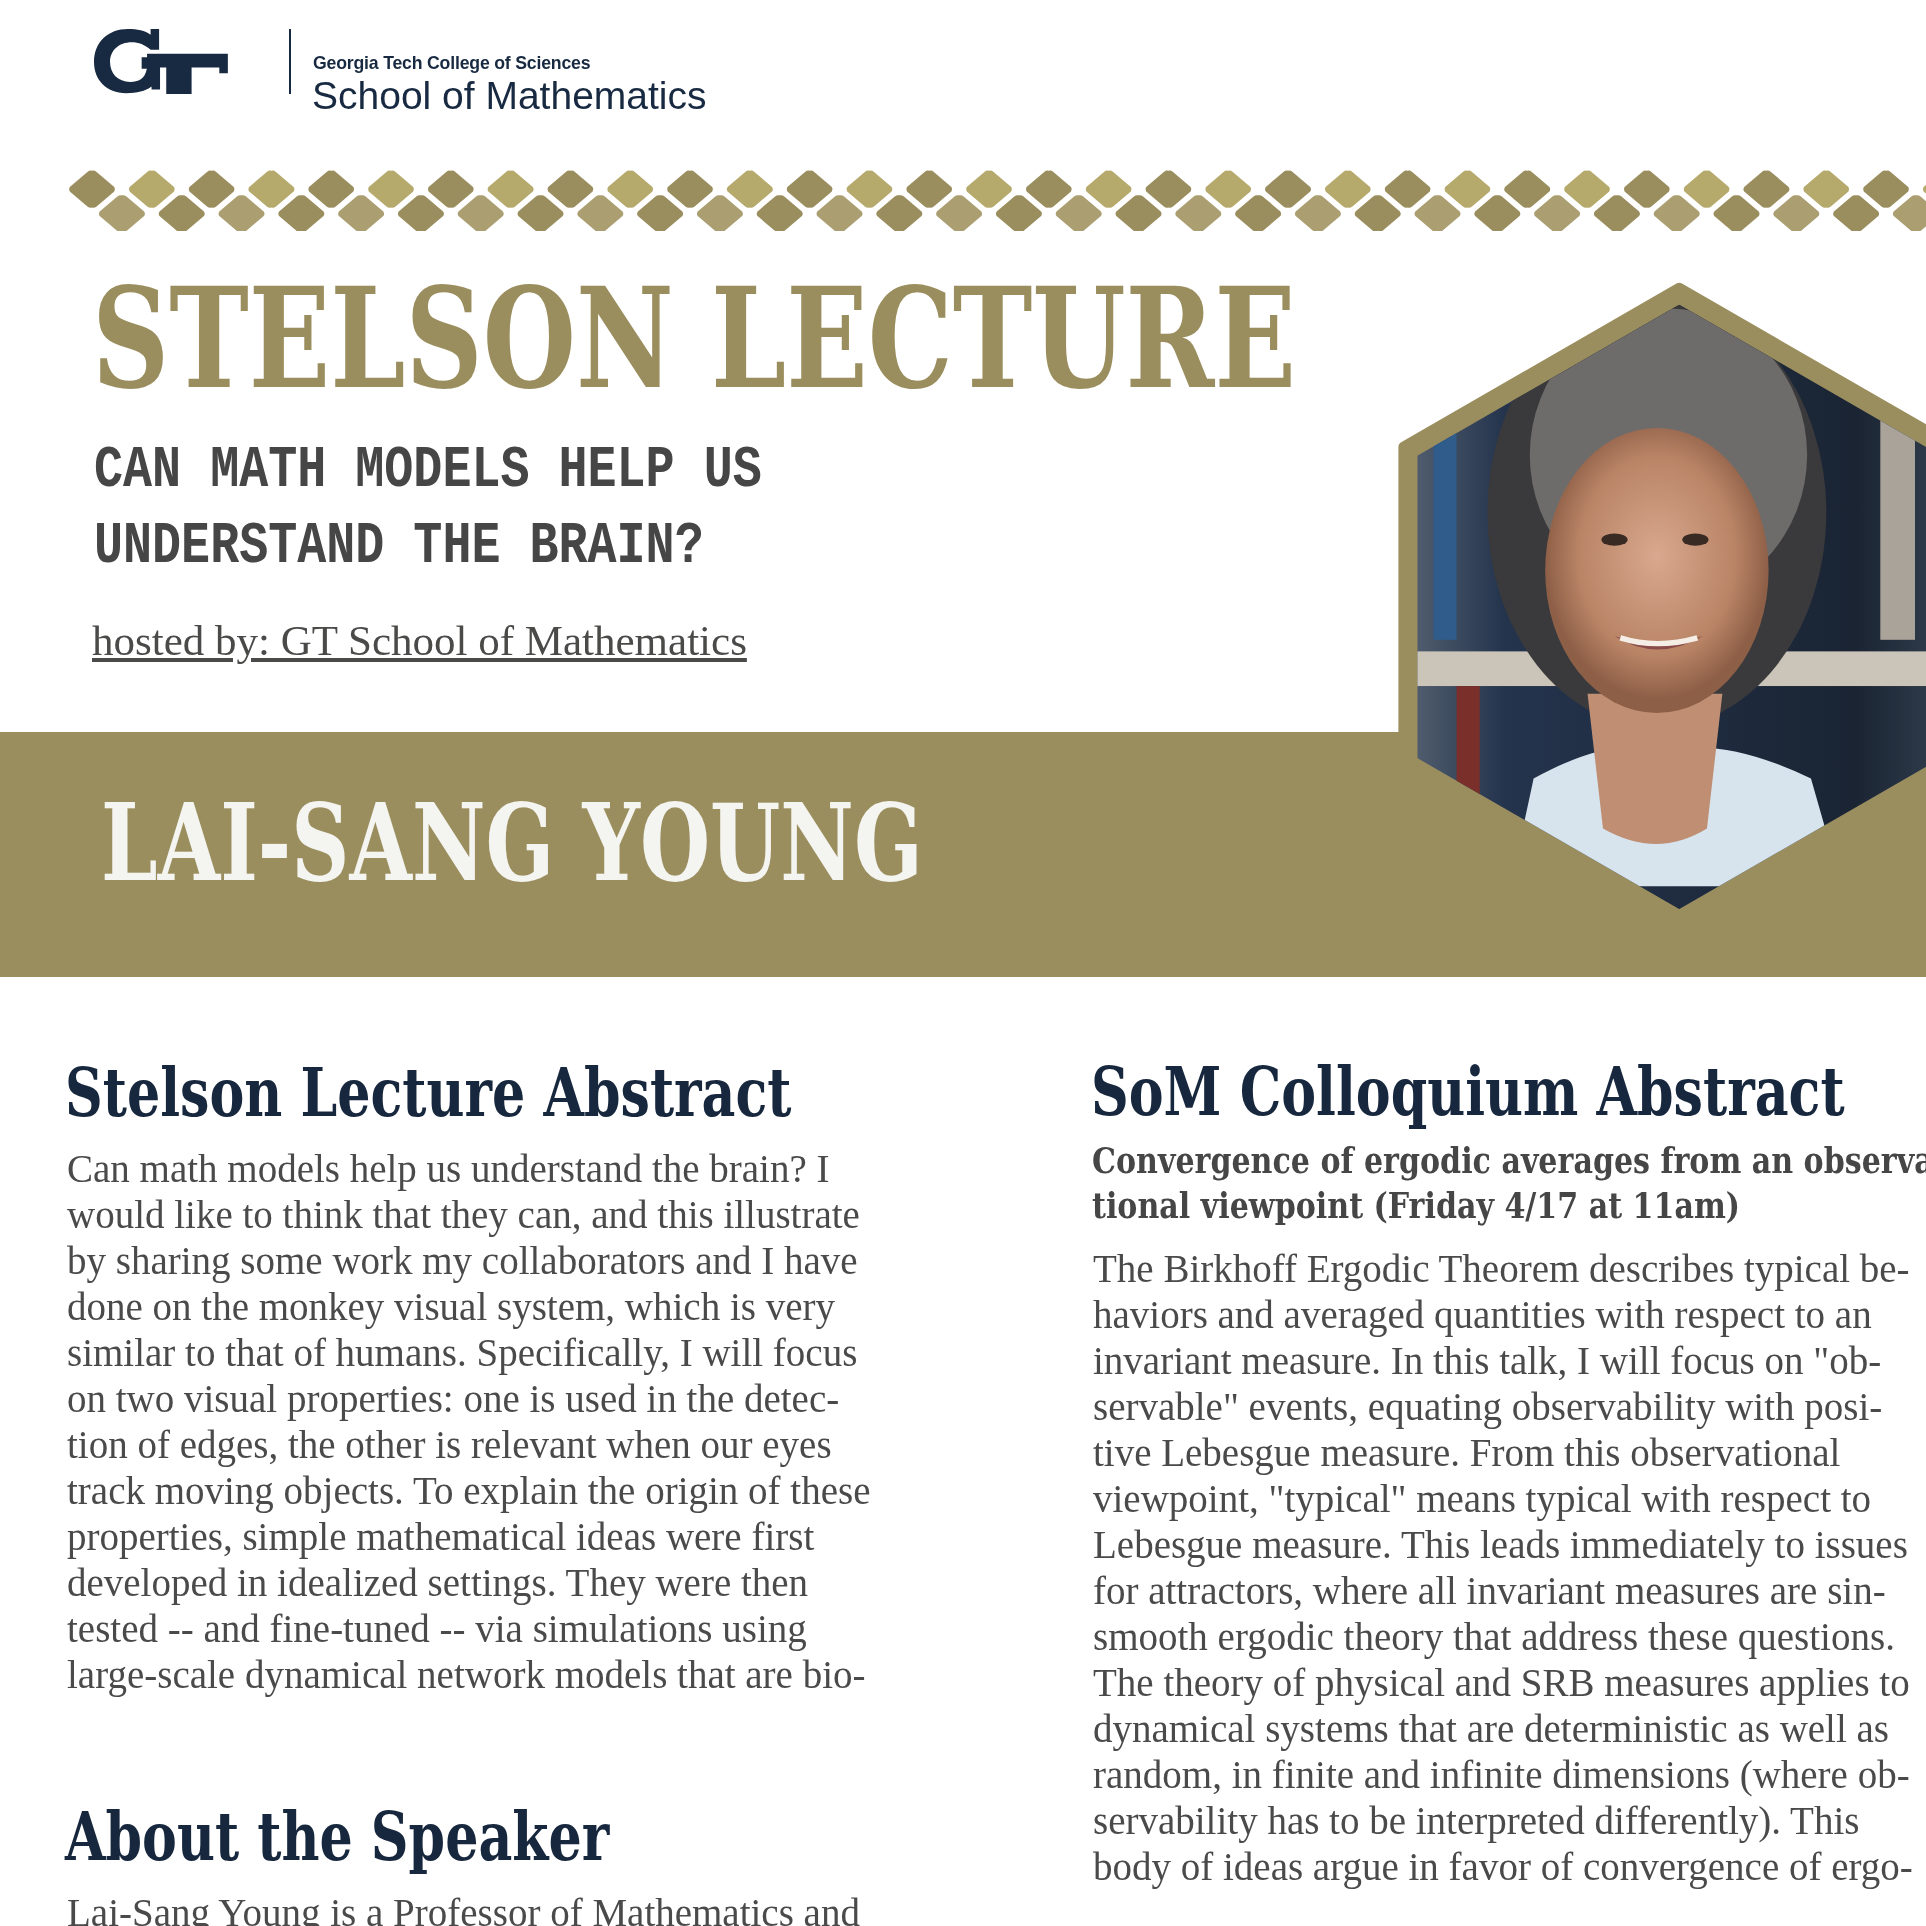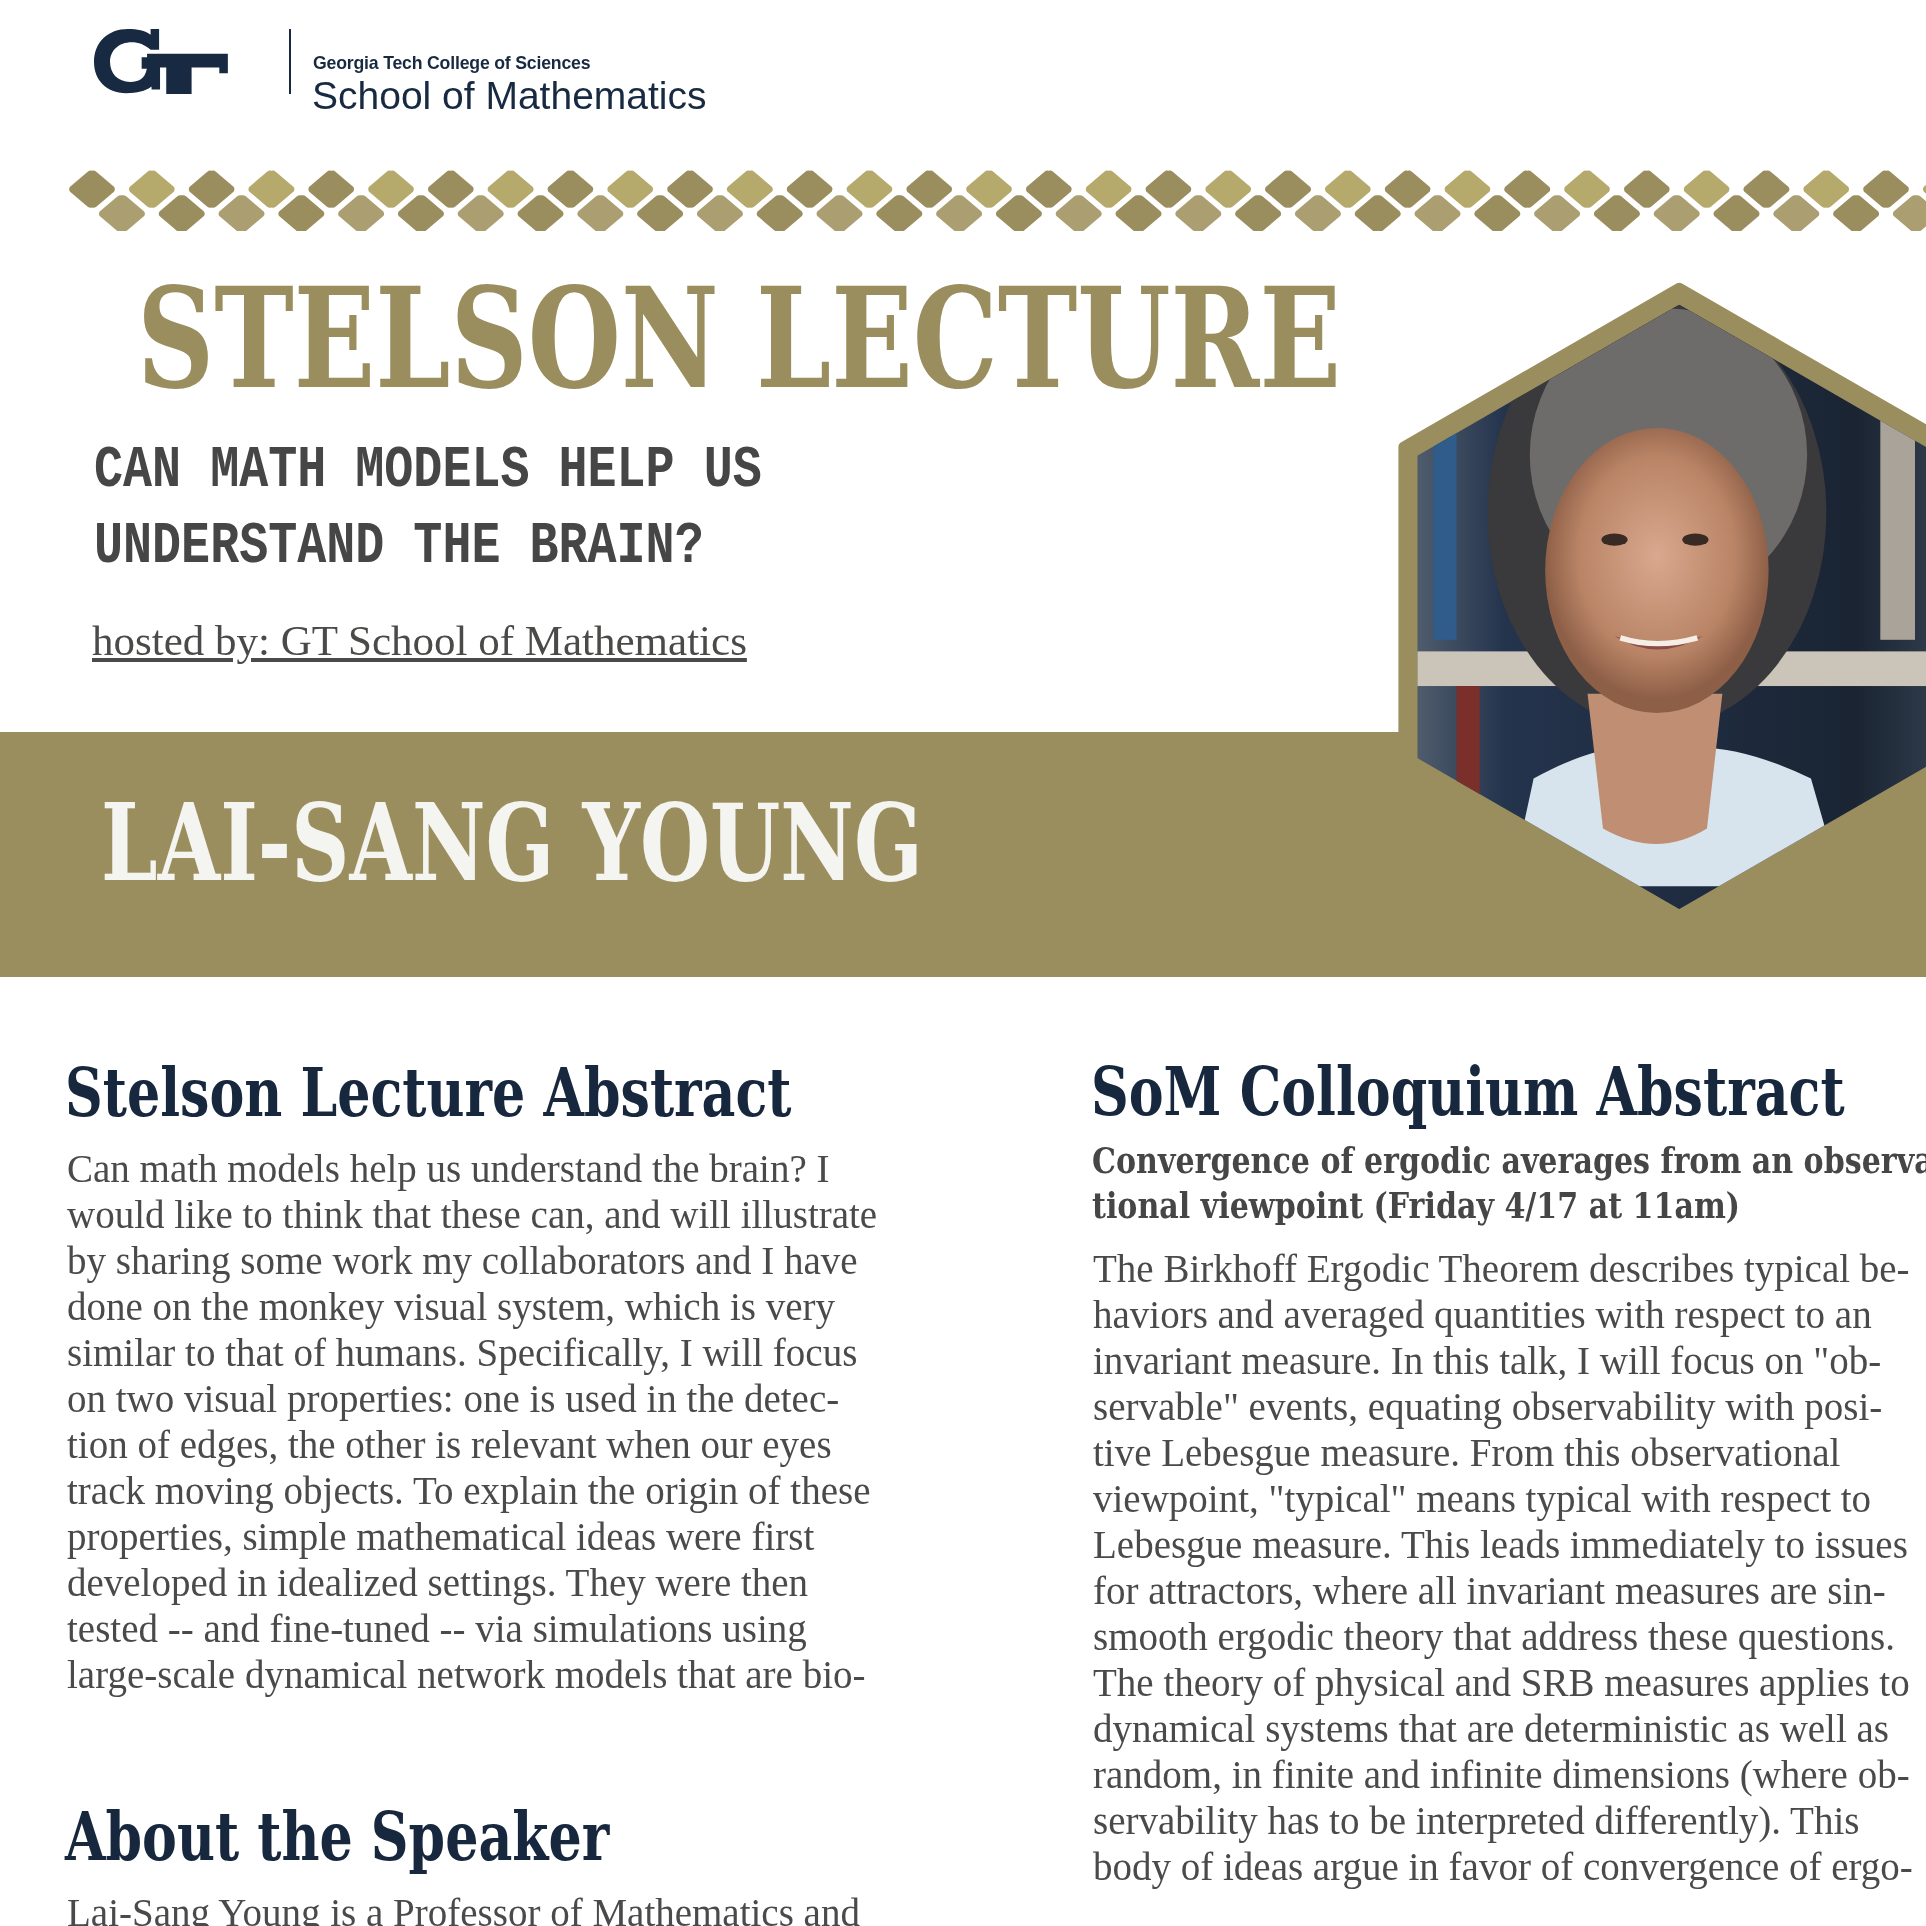--- a/index.html
+++ b/index.html
@@ -8,21 +8,21 @@
   .slab-bold { font-family: "DejaVu Serif", serif; font-weight: bold; }
   .serif { font-family: "Liberation Serif", serif; }
   .sx { display: inline-block; transform-origin: 0 0; white-space: nowrap; }
 
   
   #logo-text-1 { left: 313px; top: 53px; font-family: "Liberation Sans", sans-serif; font-weight: bold; font-size: 17.7px; color: #182A41; letter-spacing: -0.2px; white-space: nowrap; }
   #logo-text-2 { left: 312px; top: 76px; font-family: "Liberation Sans", sans-serif; font-size: 39px; color: #182A41; white-space: nowrap; line-height: 1; }
   #logo-divider { left: 289px; top: 29px; width: 1.9px; height: 65px; background: #182A41; }
 
   
-  #title { left: 92px; top: 270px; font-size: 138px; line-height: 1; color: #9B8E5E; margin-left: 45px; }
+  #title { left: 92px; top: 270px; font-size: 138px; line-height: 1; color: #9B8E5E; }
   #title .sx { transform: scaleX(0.775); }
   .subtitle { left: 94px; font-size: 59px; line-height: 1; color: #464646; font-family: Liberation Mono, monospace; }
   .subtitle .sx { transform: scaleX(0.82); }
   #hosted { left: 92px; top: 619px; font-size: 43px; line-height: 1; color: #4A4A48; white-space: nowrap; text-decoration: underline; }
 
   
   #banner { left: 0; top: 732px; width: 2080px; height: 245px; background: #9B8E5E; }
   #speaker-name { left: 101px; top: 790px; font-size: 106px; line-height: 1; color: #F4F4F0; }
   #speaker-name .sx { transform: scaleX(0.76); }
 
@@ -172,21 +172,21 @@
     <ellipse cx="4190" cy="1400" rx="34" ry="16" fill="#3A2A24"></ellipse>
     <ellipse cx="4400" cy="1400" rx="34" ry="16" fill="#3A2A24"></ellipse>
     <path d="M4190 1650 Q4300 1720 4420 1650 Q4300 1690 4190 1650 Z" fill="#8A4C4A"></path>
     <path d="M4205 1655 Q4300 1685 4405 1655" stroke="#F4EEE6" stroke-width="14" fill="none"></path>
   </g>
 </svg>
 
 <div class="abs section-heading slab-bold" style="left:65px; top:1059px;"><span class="sx">Stelson Lecture Abstract</span></div>
 <div id="stelson-lines" class="abs body-lines serif" style="left:67px; top:1146px;">
     <span class="line">Can math models help us understand the brain? I</span>
-    <span class="line">would like to think that these can, and will illustrate</span>
+    <span class="line">would like to think that they can, and this illustrate</span>
     <span class="line">by sharing some work my collaborators and I have</span>
     <span class="line">done on the monkey visual system, which is very</span>
     <span class="line">similar to that of humans. Specifically, I will focus</span>
     <span class="line">on two visual properties: one is used in the detec-</span>
     <span class="line">tion of edges, the other is relevant when our eyes</span>
     <span class="line">track moving objects. To explain the origin of these</span>
     <span class="line">properties, simple mathematical ideas were first</span>
     <span class="line">developed in idealized settings. They were then</span>
     <span class="line">tested -- and fine-tuned -- via simulations using</span>
     <span class="line">large-scale dynamical network models that are bio-</span>

